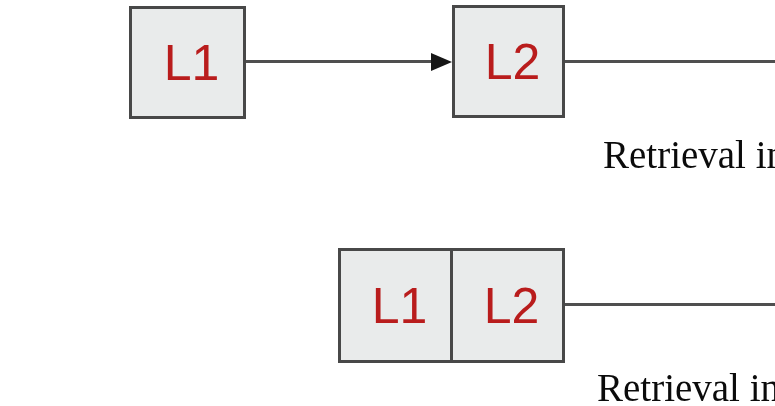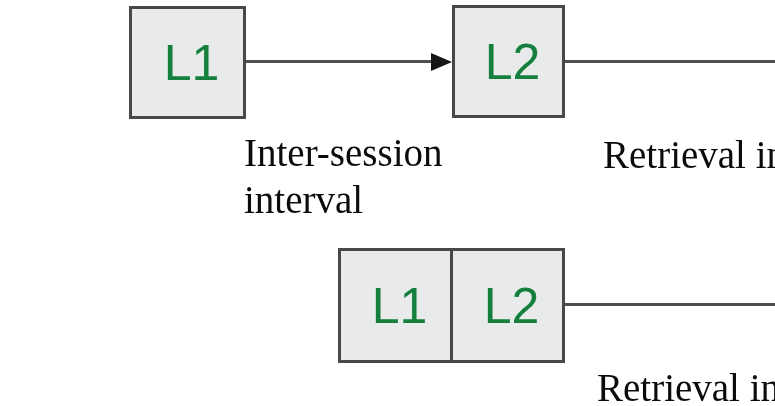--- a/index.html
+++ b/index.html
@@ -24,21 +24,21 @@
     background: #e9ebeb;
     border: 3px solid #484848;
     display: flex;
     align-items: center;
     justify-content: center;
   }
   .session-label {
     font-family: "Liberation Sans", sans-serif;
     font-size: 50px;
     font-weight: 400;
-    color: #15803d;
+    color: #b91c1c;
     line-height: 1;
     margin-left: 8px;
   }
   .connector {
     position: absolute;
     height: 3px;
     background: #4f4f4f;
   }
   .arrow-head {
     position: absolute;
@@ -86,21 +86,20 @@
 
   <div class="connector" style="left:246px; top:60px; width:188px;"></div>
   <div class="arrow-head" style="left:431px; top:53px;"></div>
 
   <div class="session-box" style="left:452px; top:5px; width:113px; height:113px;">
     <span class="session-label">L2</span>
   </div>
 
   <div class="connector" style="left:565px; top:60px; width:210px;"></div>
 
-  <div class="caption" style="left:244px; top:130px; width:235px;">Inter-session interval</div>
 
   <div class="caption nowrap" style="left:603px; top:132px;">Retrieval interval</div>
 
   <div class="massed-box" style="left:338px; top:248px; width:227px; height:115px;">
     <div class="massed-cell">
       <span class="session-label">L1</span>
     </div>
     <div class="massed-divider"></div>
     <div class="massed-cell">
       <span class="session-label">L2</span>

